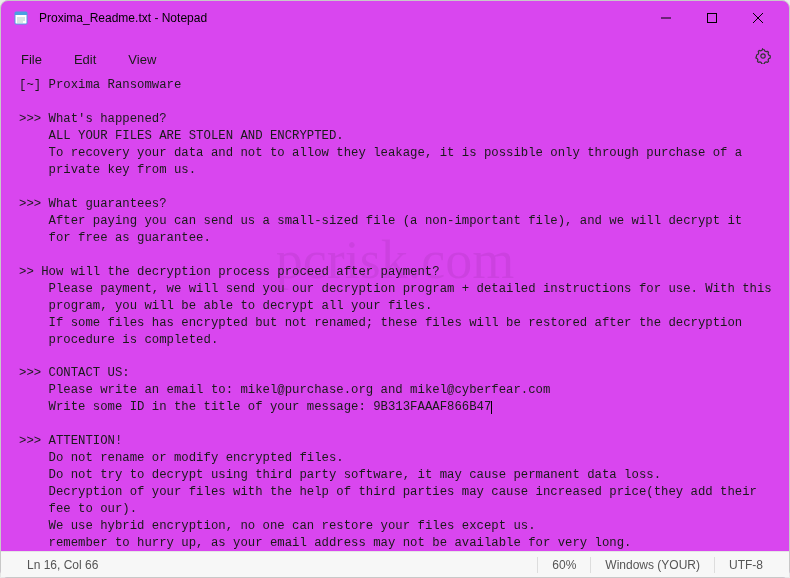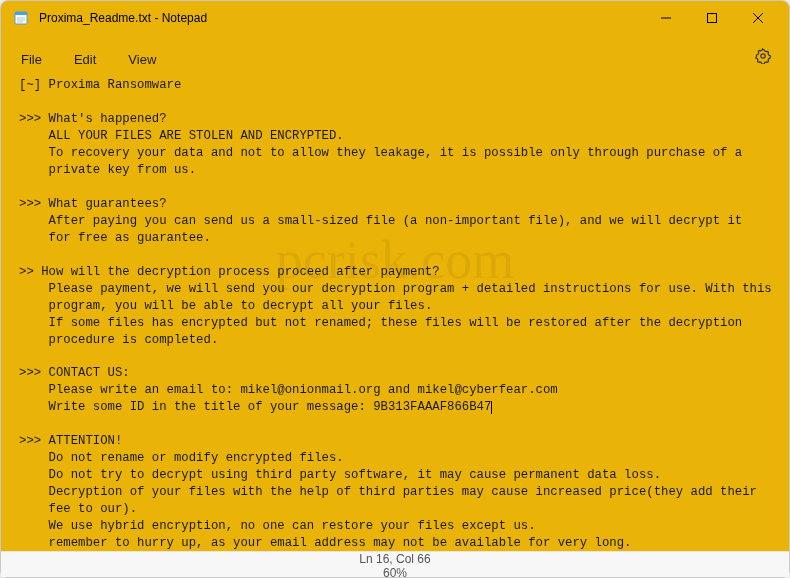--- a/index.html
+++ b/index.html
@@ -6,21 +6,21 @@
 body {
   font-family: "Segoe UI", Tahoma, sans-serif;
   background: #f0f0f0;
   width: 790px;
   height: 578px;
   overflow: hidden;
 }
 .window {
   width: 790px;
   height: 578px;
-  background: #eab308;
+  background: #d946ef;
   border: 1px solid #c8c8c8;
   border-radius: 8px;
   display: flex;
   flex-direction: column;
   box-shadow: 0 4px 16px rgba(0,0,0,0.1);
   position: relative;
 }
 .titlebar {
   height: 34px;
   display: flex;
@@ -97,21 +97,20 @@
 }
 .statusbar {
   height: 26px;
   border-top: 1px solid #e5e5e5;
   display: flex;
   align-items: center;
   font-size: 12px;
   color: #555;
   padding: 0 12px;
   background: #f7f7f7;
-  flex-direction: column;
 }
 .statusbar .cell {
   padding: 0 14px;
 }
 .statusbar .sep {
   width: 1px;
   height: 16px;
   background: #ddd;
 }
 .statusbar .flex { flex: 1; }
@@ -189,21 +188,21 @@
 <span>    After paying you can send us a small-sized file (a non-important file), and we will decrypt it</span>
 <span>    for free as guarantee.</span>
 
 <span>&gt;&gt; How will the decryption process proceed after payment?</span>
 <span>    Please payment, we will send you our decryption program + detailed instructions for use. With this</span>
 <span>    program, you will be able to decrypt all your files.</span>
 <span>    If some files has encrypted but not renamed; these files will be restored after the decryption</span>
 <span>    procedure is completed.</span>
 
 <span>&gt;&gt;&gt; CONTACT US:</span>
-<span>    Please write an email to: mikel@onionmail.org and mikel@cyberfear.com</span>
+<span>    Please write an email to: mikel@purchase.org and mikel@cyberfear.com</span>
 <span>    Write some ID in the title of your message: 9B313FAAAF866B47</span><span class="caret"></span>
 
 <span>&gt;&gt;&gt; ATTENTION!</span>
 <span>    Do not rename or modify encrypted files.</span>
 <span>    Do not try to decrypt using third party software, it may cause permanent data loss.</span>
 <span>    Decryption of your files with the help of third parties may cause increased price(they add their</span>
 <span>    fee to our).</span>
 <span>    We use hybrid encryption, no one can restore your files except us.</span>
 <span>    remember to hurry up, as your email address may not be available for very long.</span>
 </pre>

